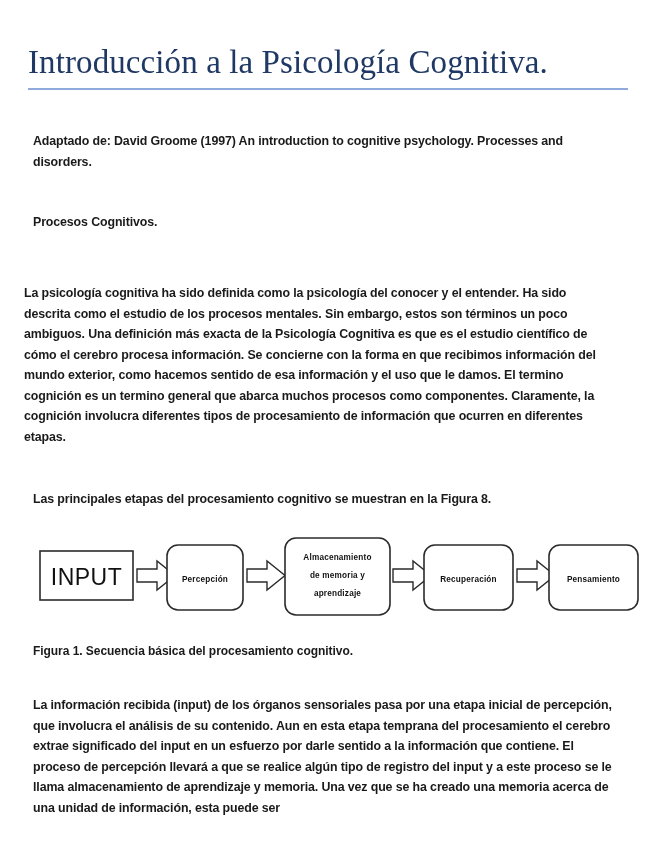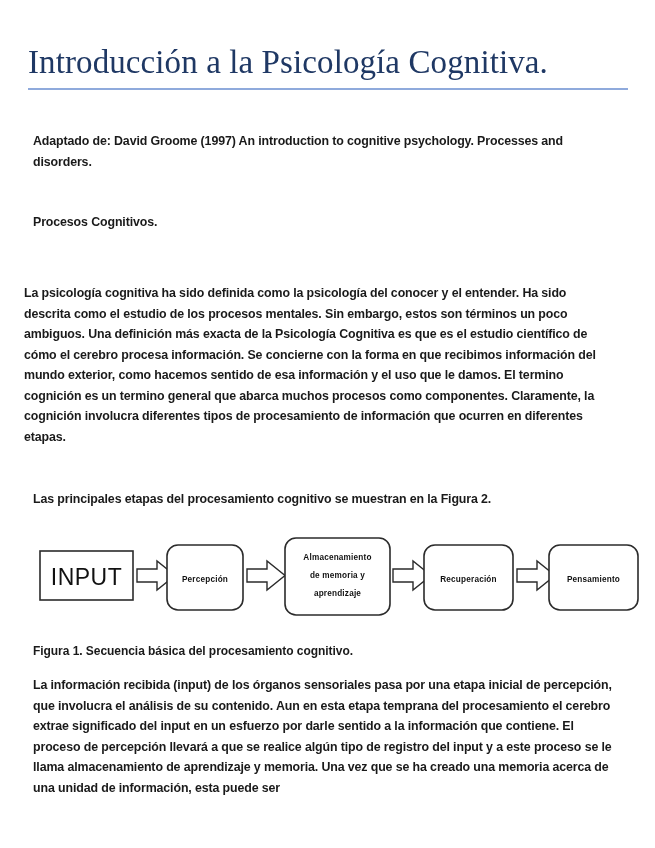--- a/index.html
+++ b/index.html
@@ -74,21 +74,21 @@
     letter-spacing: -0.05px;
   }
 
   #source-note   { left: 33px;  top: 131px; width: 580px; }
   #heading-main  { left: 33px;  top: 212px; width: 580px; }
   #subheading-1  { left: 33px;  top: 245px; width: 580px; }
   #para-1        { left: 24px;  top: 275px; width: 585px; margin-top: 8px; }
   #subheading-2  { left: 33px;  top: 455px; width: 580px; }
   #para-2        { left: 33px;  top: 489px; width: 585px; }
   #fig-caption   { left: 33px;  top: 645px; width: 420px; }
-  #para-3        { left: 33px;  top: 675px; width: 585px; }
+  #para-3        { left: 33px;  top: 695px; width: 585px; }
 
   
   .figure {
     position: absolute;
     left: 0;
     top: 525px;
     width: 655px;
     height: 105px;
   }
   .flow-svg { display: block; }
@@ -129,21 +129,21 @@
   <div class="title-rule"></div>
 
   <div class="para" id="source-note">Adaptado de: David Groome (1997) An introduction to cognitive psychology. Processes and disorders.</div>
 
   <div class="para centered" id="heading-main">Procesos Cognitivos.</div>
 
 
   <div class="para" id="para-1">La psicología cognitiva ha sido definida como la psicología del conocer y el entender. Ha sido descrita como el estudio de los procesos mentales. Sin embargo, estos son términos un poco ambiguos. Una definición más exacta de la Psicología Cognitiva es que es el estudio científico de cómo el cerebro procesa información. Se concierne con la forma en que recibimos información del mundo exterior, como hacemos sentido de esa información y el uso que le damos. El termino cognición es un termino general que abarca muchos procesos como componentes. Claramente, la cognición involucra diferentes tipos de procesamiento de información que ocurren en diferentes etapas.</div>
 
 
-  <div class="para" id="para-2">Las principales etapas del procesamiento cognitivo se muestran en la Figura 2.</div>
+  <div class="para" id="para-2">Las principales etapas del procesamiento cognitivo se muestran en la Figura 8.</div>
 
   <div class="figure">
     <svg class="flow-svg" width="655" height="105" viewBox="0 0 655 105">
 
       <g>
         <rect class="box-shape" x="40" y="26" width="93" height="49" rx="0" ry="0"></rect>
         <text class="input-label" x="86.5" y="60">INPUT</text>
       </g>
 
       <g>

